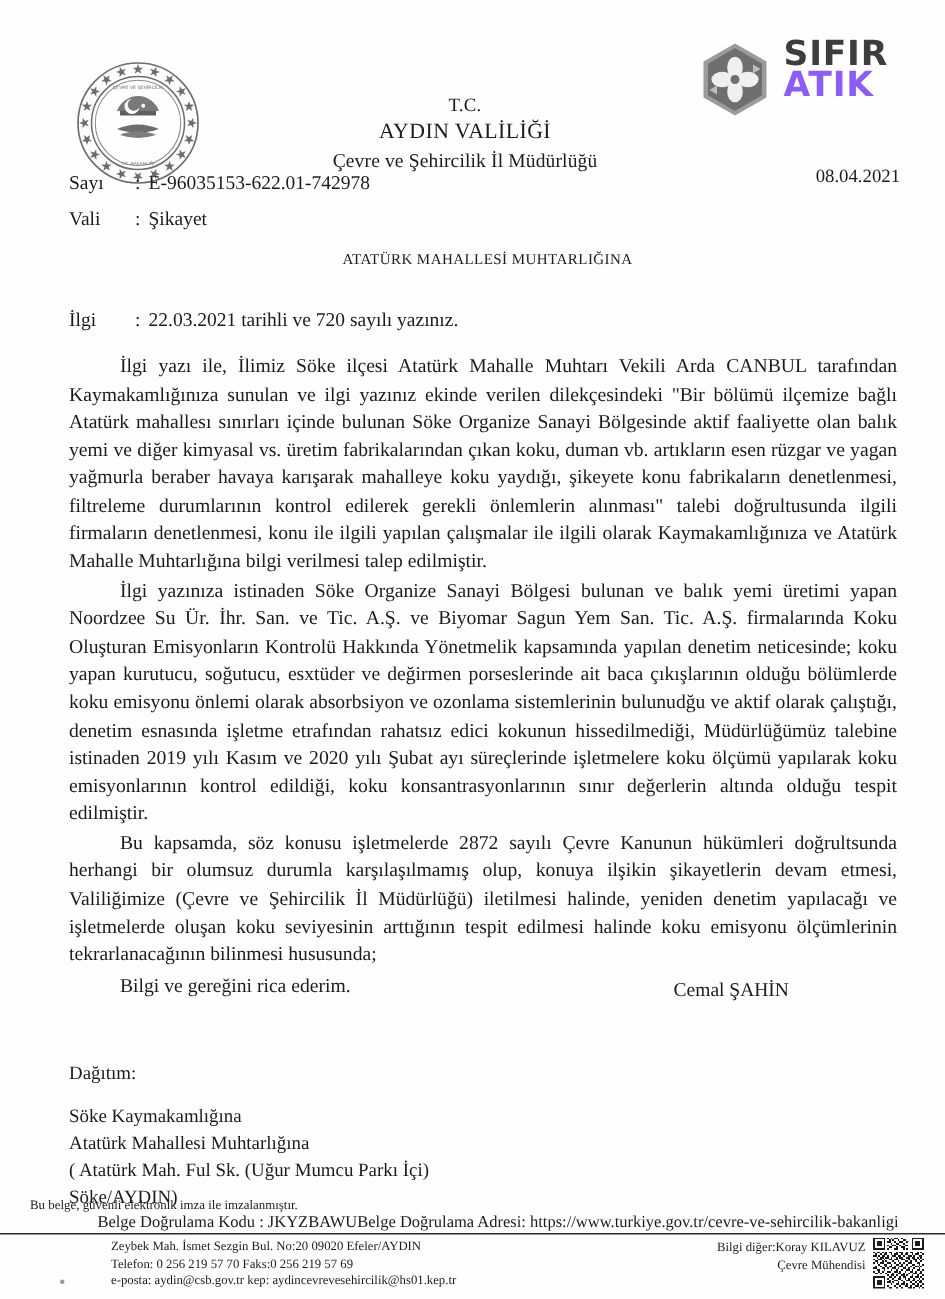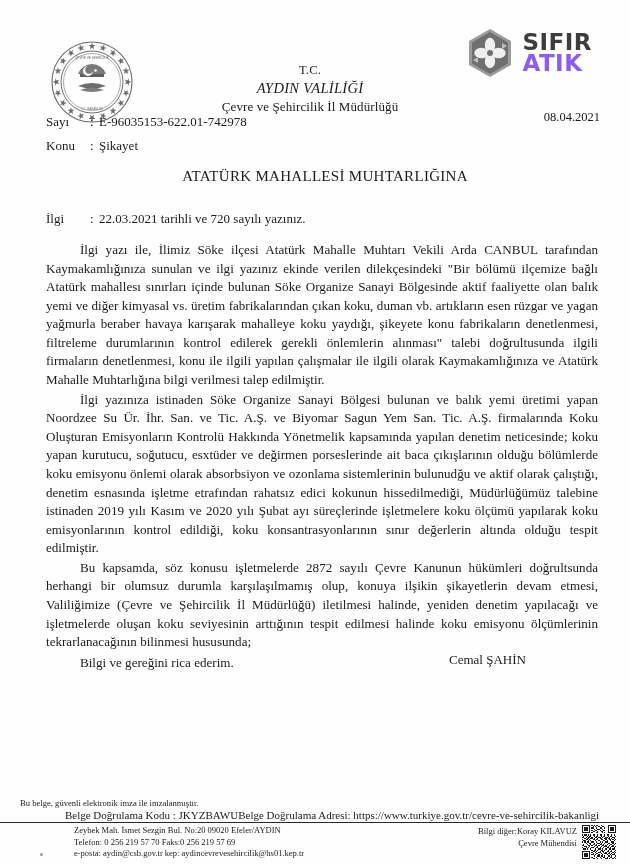--- a/index.html
+++ b/index.html
@@ -47,33 +47,31 @@
     text-align: center;
     line-height: 1.32;
   }
   .org-tc {
     font-size: 12.5px;
     letter-spacing: .2px;
   }
   .org-name {
     font-size: 14.5px;
     letter-spacing: .3px;
-    font-style: italic;
   }
   .org-unit {
     font-size: 13px;
     letter-spacing: .1px;
   }
 
   .zero-waste {
     position: absolute;
     right: 38px;
     top: 26px;
     display: flex;
-    align-items: center;
     gap: 5px;
   }
   .zw-mark { width: 54px; height: 54px; display:block; }
   .zw-text {
     font-family: "DejaVu Sans", "Liberation Sans", sans-serif;
     font-weight: bold;
     line-height: .93;
     color: #4c4c4c;
   }
   .zw-line1 { font-size: 23px; letter-spacing: .5px; color: #3d3d3d; }
@@ -100,21 +98,21 @@
 
   
   .body-area {
     position: absolute;
     left: 46px;
     top: 168px;
     width: 552px;
   }
   .addressee {
     text-align: center;
-    font-size: 15px;
+    font-size: 10px;
     letter-spacing: .3px;
     margin: 0 0 26px 0;
     padding-left: 6px;
   }
   .ref-row {
     display: flex;
     font-size: 13px;
     margin-bottom: 14px;
   }
   .ref-label { width: 44px; }
@@ -291,21 +289,21 @@
       </div>
     </div>
 
     <div class="meta">
       <div class="meta-row">
         <span class="meta-label">Sayı</span>
         <span class="meta-colon">:</span>
         <span class="meta-value">E-96035153-622.01-742978</span>
       </div>
       <div class="meta-row">
-        <span class="meta-label">Konu</span>
+        <span class="meta-label">Vali</span>
         <span class="meta-colon">:</span>
         <span class="meta-value">Şikayet</span>
       </div>
     </div>
 
     <div class="doc-date">08.04.2021</div>
   </div>
 
   <div class="body-area">
 
@@ -320,20 +318,29 @@
     <p class="para">İlgi yazı ile, İlimiz Söke ilçesi Atatürk Mahalle Muhtarı Vekili Arda CANBUL tarafından Kaymakamlığınıza sunulan ve ilgi yazınız ekinde verilen dilekçesindeki "Bir bölümü ilçemize bağlı Atatürk mahallesı sınırları içinde bulunan Söke Organize Sanayi Bölgesinde aktif faaliyette olan balık yemi ve diğer kimyasal vs. üretim fabrikalarından çıkan koku, duman vb. artıkların esen rüzgar ve yagan yağmurla beraber havaya karışarak mahalleye koku yaydığı, şikeyete konu fabrikaların denetlenmesi, filtreleme durumlarının kontrol edilerek gerekli önlemlerin alınması" talebi doğrultusunda ilgili firmaların denetlenmesi, konu ile ilgili yapılan çalışmalar ile ilgili olarak Kaymakamlığınıza ve Atatürk Mahalle Muhtarlığına bilgi verilmesi talep edilmiştir.</p>
     <p class="para">İlgi yazınıza istinaden Söke Organize Sanayi Bölgesi bulunan ve balık yemi üretimi yapan Noordzee Su Ür. İhr. San. ve Tic. A.Ş. ve Biyomar Sagun Yem San. Tic. A.Ş. firmalarında Koku Oluşturan Emisyonların Kontrolü Hakkında Yönetmelik kapsamında yapılan denetim neticesinde; koku yapan kurutucu, soğutucu, esxtüder ve değirmen porseslerinde ait baca çıkışlarının olduğu bölümlerde koku emisyonu önlemi olarak absorbsiyon ve ozonlama sistemlerinin bulunudğu ve aktif olarak çalıştığı, denetim esnasında işletme etrafından rahatsız edici kokunun hissedilmediği, Müdürlüğümüz talebine istinaden 2019 yılı Kasım ve 2020 yılı Şubat ayı süreçlerinde işletmelere koku ölçümü yapılarak koku emisyonlarının kontrol edildiği, koku konsantrasyonlarının sınır değerlerin altında olduğu tespit edilmiştir.</p>
     <p class="para">Bu kapsamda, söz konusu işletmelerde 2872 sayılı Çevre Kanunun hükümleri doğrultsunda herhangi bir olumsuz durumla karşılaşılmamış olup, konuya ilşikin şikayetlerin devam etmesi, Valiliğimize (Çevre ve Şehircilik İl Müdürlüğü) iletilmesi halinde, yeniden denetim yapılacağı ve işletmelerde oluşan koku seviyesinin arttığının tespit edilmesi halinde koku emisyonu ölçümlerinin tekrarlanacağının bilinmesi hususunda;</p>
     <p class="closing">Bilgi ve gereğini rica ederim.</p>
   </div>
 
   <div class="signature">
     <div>Cemal ŞAHİN</div>
   </div>
 
+  <div class="distribution">
+    <div class="dist-title">Dağıtım:</div>
+    <div class="dist-list">
+      <div>Söke Kaymakamlığına</div>
+      <div>Atatürk Mahallesi Muhtarlığına</div>
+      <div>( Atatürk Mah. Ful Sk. (Uğur Mumcu Parkı İçi)</div>
+      <div>Söke/AYDIN)</div>
+    </div>
+  </div>
 
   <div class="footer">
     <div class="esign-note">Bu belge, güvenli elektronik imza ile imzalanmıştır.</div>
     <div class="verify-row">
       <span class="verify-code">Belge Doğrulama Kodu : JKYZBAWU</span>
       <span class="verify-addr">Belge Doğrulama Adresi: https://www.turkiye.gov.tr/cevre-ve-sehircilik-bakanligi</span>
     </div>
 
     <div class="footer-bottom">
       <div class="addr-block">

